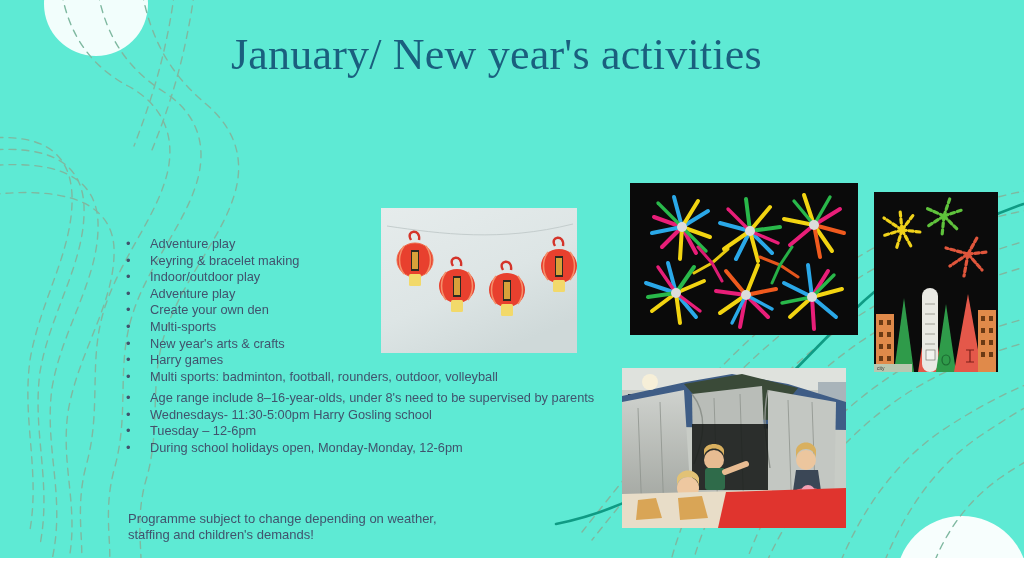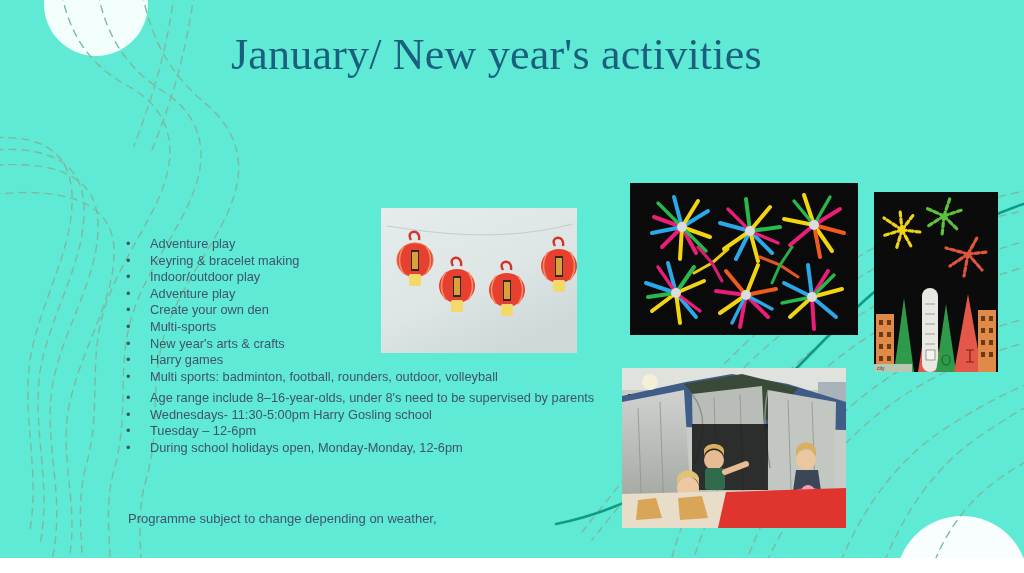--- a/index.html
+++ b/index.html
@@ -173,20 +173,21 @@
       <span class="bullet-text">Tuesday – 12-6pm</span>
     </div>
     <div class="bullet-row">
       <span class="bullet-dot">•</span>
       <span class="bullet-text">During school holidays open, Monday-Monday, 12-6pm</span>
     </div>
   </div>
 
   <div id="footer-note">
     <div>Programme subject to change depending on weather,</div>
+    <div>staffing and children's demands!</div>
   </div>
 
   <div class="photo" id="photo-lanterns">
     <svg viewBox="0 0 196 145" xmlns="http://www.w3.org/2000/svg">
       <defs>
         <linearGradient id="wallg" x1="0" y1="0" x2="0.6" y2="1">
           <stop offset="0%" stop-color="#e6ecec"></stop>
           <stop offset="60%" stop-color="#dde5e5"></stop>
           <stop offset="100%" stop-color="#cfd9d9"></stop>
         </linearGradient>

